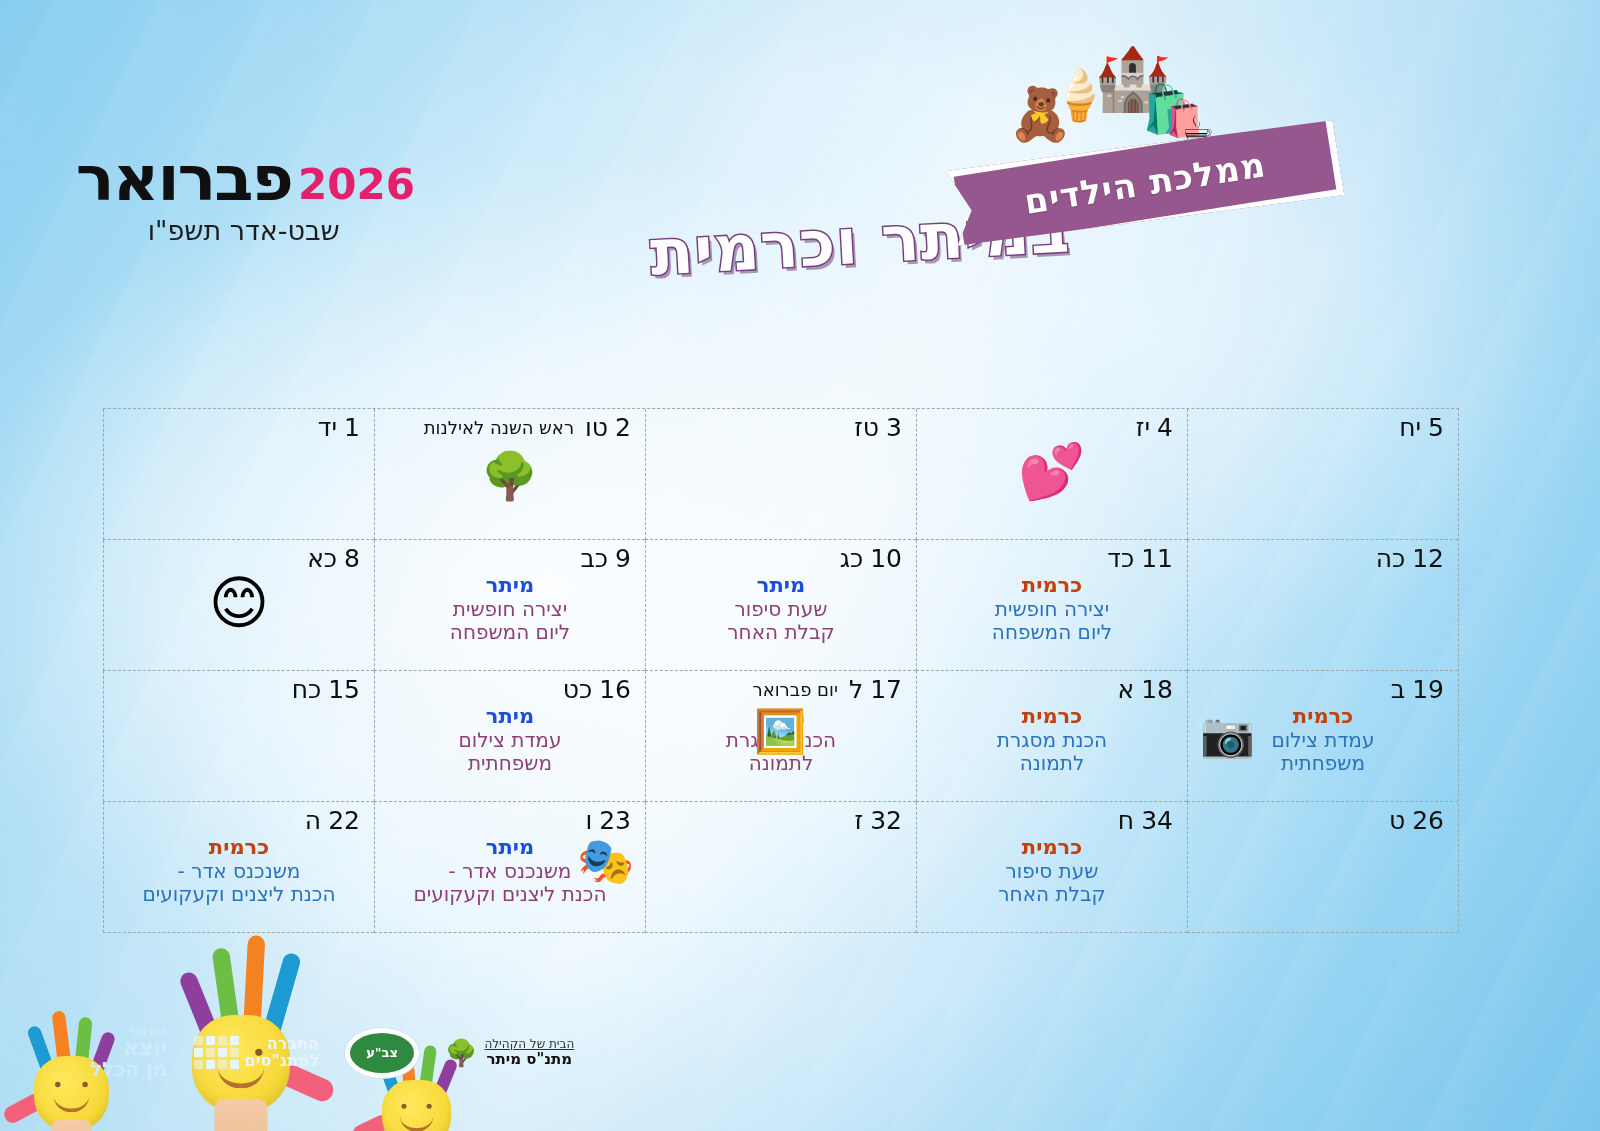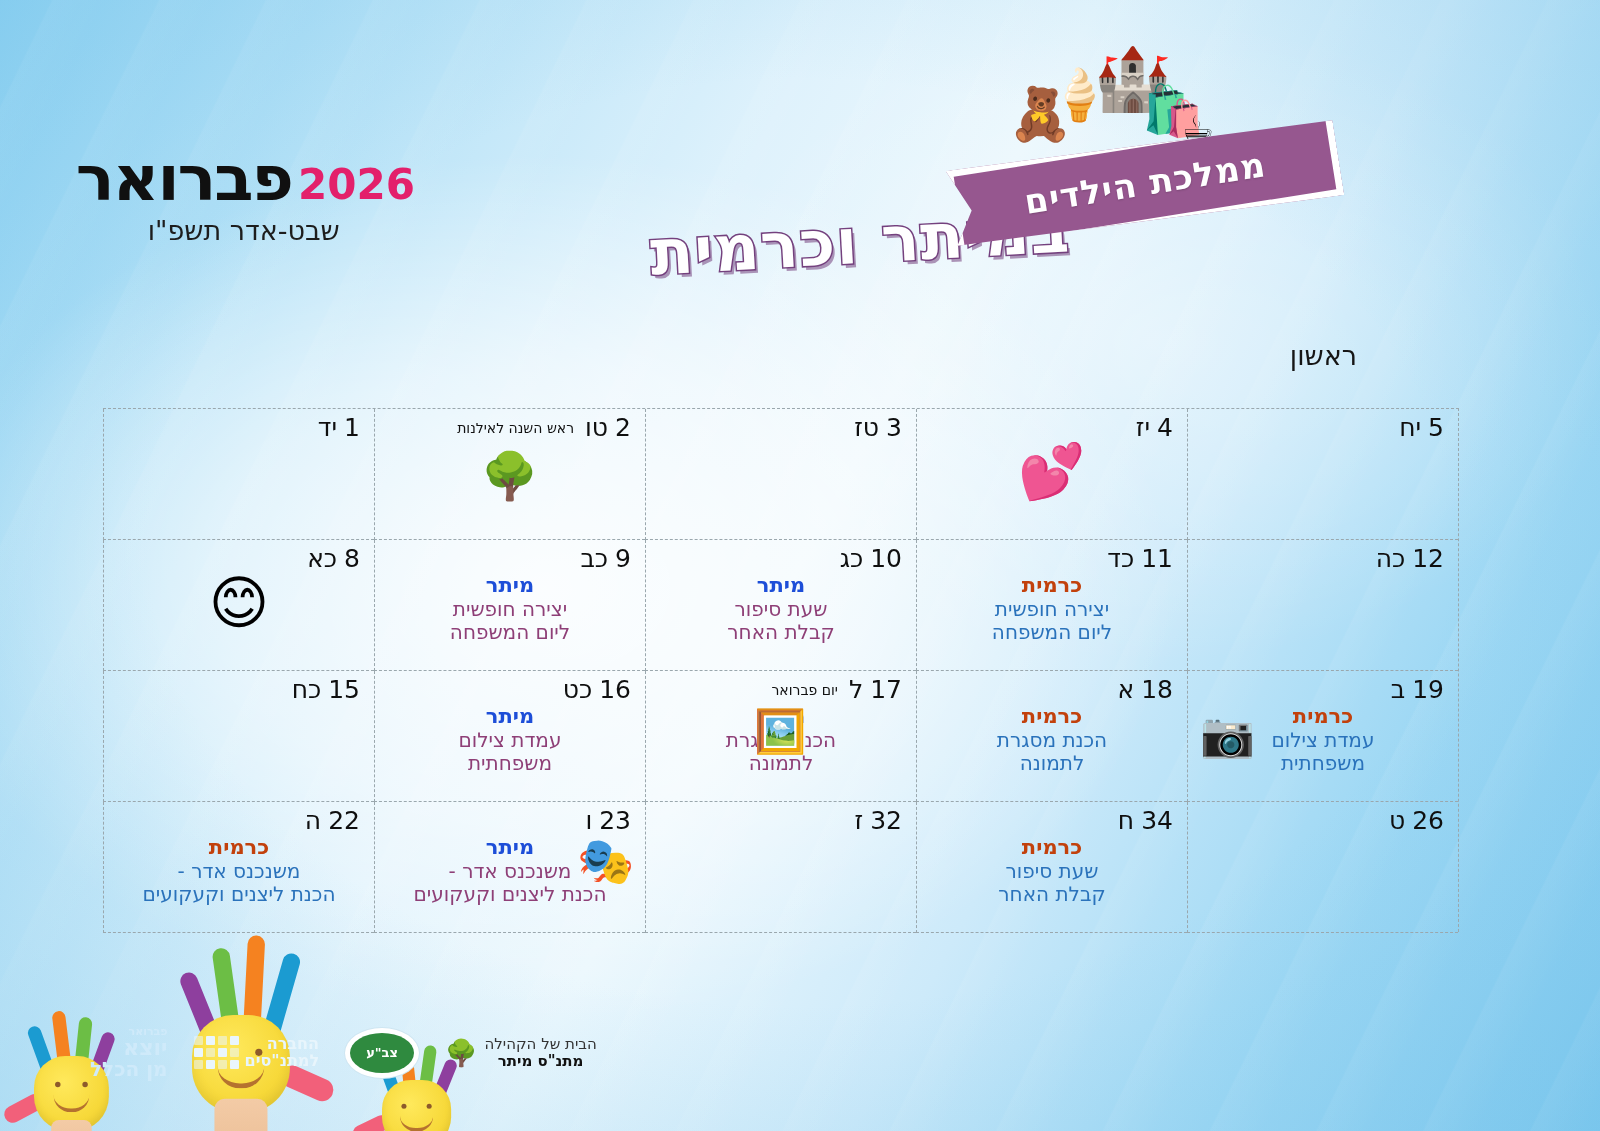--- a/index.html
+++ b/index.html
@@ -104,21 +104,21 @@
     position: relative;
     padding: 6px 14px 4px 14px;
     overflow: hidden;
   }
   .date-line {
     display: flex; align-items: baseline; justify-content: flex-start;
     gap: 7px; direction: rtl; line-height: 1;
   }
   .date-num { font-size: 25px; color: #0f0f0f; font-weight: 500; }
   .date-heb { font-size: 25px; color: #0f0f0f; font-weight: 500; }
-  .date-note { font-size: 14px; color: #111; margin-right: 4px; align-self: center; }
+  .date-note { font-size: 18px; color: #111; margin-right: 4px; align-self: center; }
 
   .event { text-align: center; margin-top: 2px; line-height: 1.18; }
   .event-title { font-size: 21px; font-weight: 800; }
   .event-body { font-size: 20px; font-weight: 400; }
   .meitar .event-title { color: #1d4ed8; }
   .meitar .event-body  { color: #8e3f77; }
   .carmit .event-title { color: #c2410c; }
   .carmit .event-body  { color: #2a72bb; }
 
   .cell-emoji { position: absolute; font-size: 46px; line-height: 1; }
@@ -153,21 +153,21 @@
   .thumb { position: absolute; width: 54px; height: 22px; border-radius: 14px; bottom: 18px; }
 
   .hand1 { left: 24px; bottom: 0; transform: scale(.78); transform-origin: bottom left; }
   .hand2 { left: 182px; bottom: 18px; transform: scale(1.02); transform-origin: bottom left; }
   .hand3 { left: 372px; bottom: -18px; transform: scale(.72); transform-origin: bottom left; }
 
   
   .logos { position: absolute; left: 90px; bottom: 52px; display: flex; align-items: center; gap: 26px; direction: rtl; }
   .logo { display: flex; align-items: center; gap: 7px; }
   .logo-matnas-text { text-align: center; line-height: 1.1; }
-  .logo-matnas-text .small { font-size: 15px; color: #333; }
+  .logo-matnas-text .small { font-size: 12px; color: #333; text-decoration: underline; }
   .logo-matnas-text .big { font-size: 15px; font-weight: 800; color: #111; }
   .logo-tree { font-size: 26px; }
   .logo-zava {
     width: 74px; height: 50px; border-radius: 50%;
     background: #ffffff; border: 2px solid #ffffff;
     display: flex; align-items: center; justify-content: center;
     box-shadow: 0 0 0 1px #cfe6f2;
   }
   .logo-zava-inner {
     width: 64px; height: 40px; border-radius: 50%;
@@ -207,21 +207,20 @@
     <span class="prop icecream">🍦</span>
     <span class="prop castle">🏰</span>
     <span class="prop bag">🛍️</span>
     <span class="prop coffee">☕</span>
   </div>
   <div class="banner-ribbon"></div>
   <div class="banner-text">ממלכת הילדים</div>
 </div>
 
 <div class="weekdays">
-  <div class="weekday">ראשון</div>
 </div>
 
 <div class="grid" id="calendar-grid">
     <div class="cell">
       <div class="date-line">
         <span class="date-num">5</span>
         <span class="date-heb">יח</span>
       </div>
     </div>
     <div class="cell">

